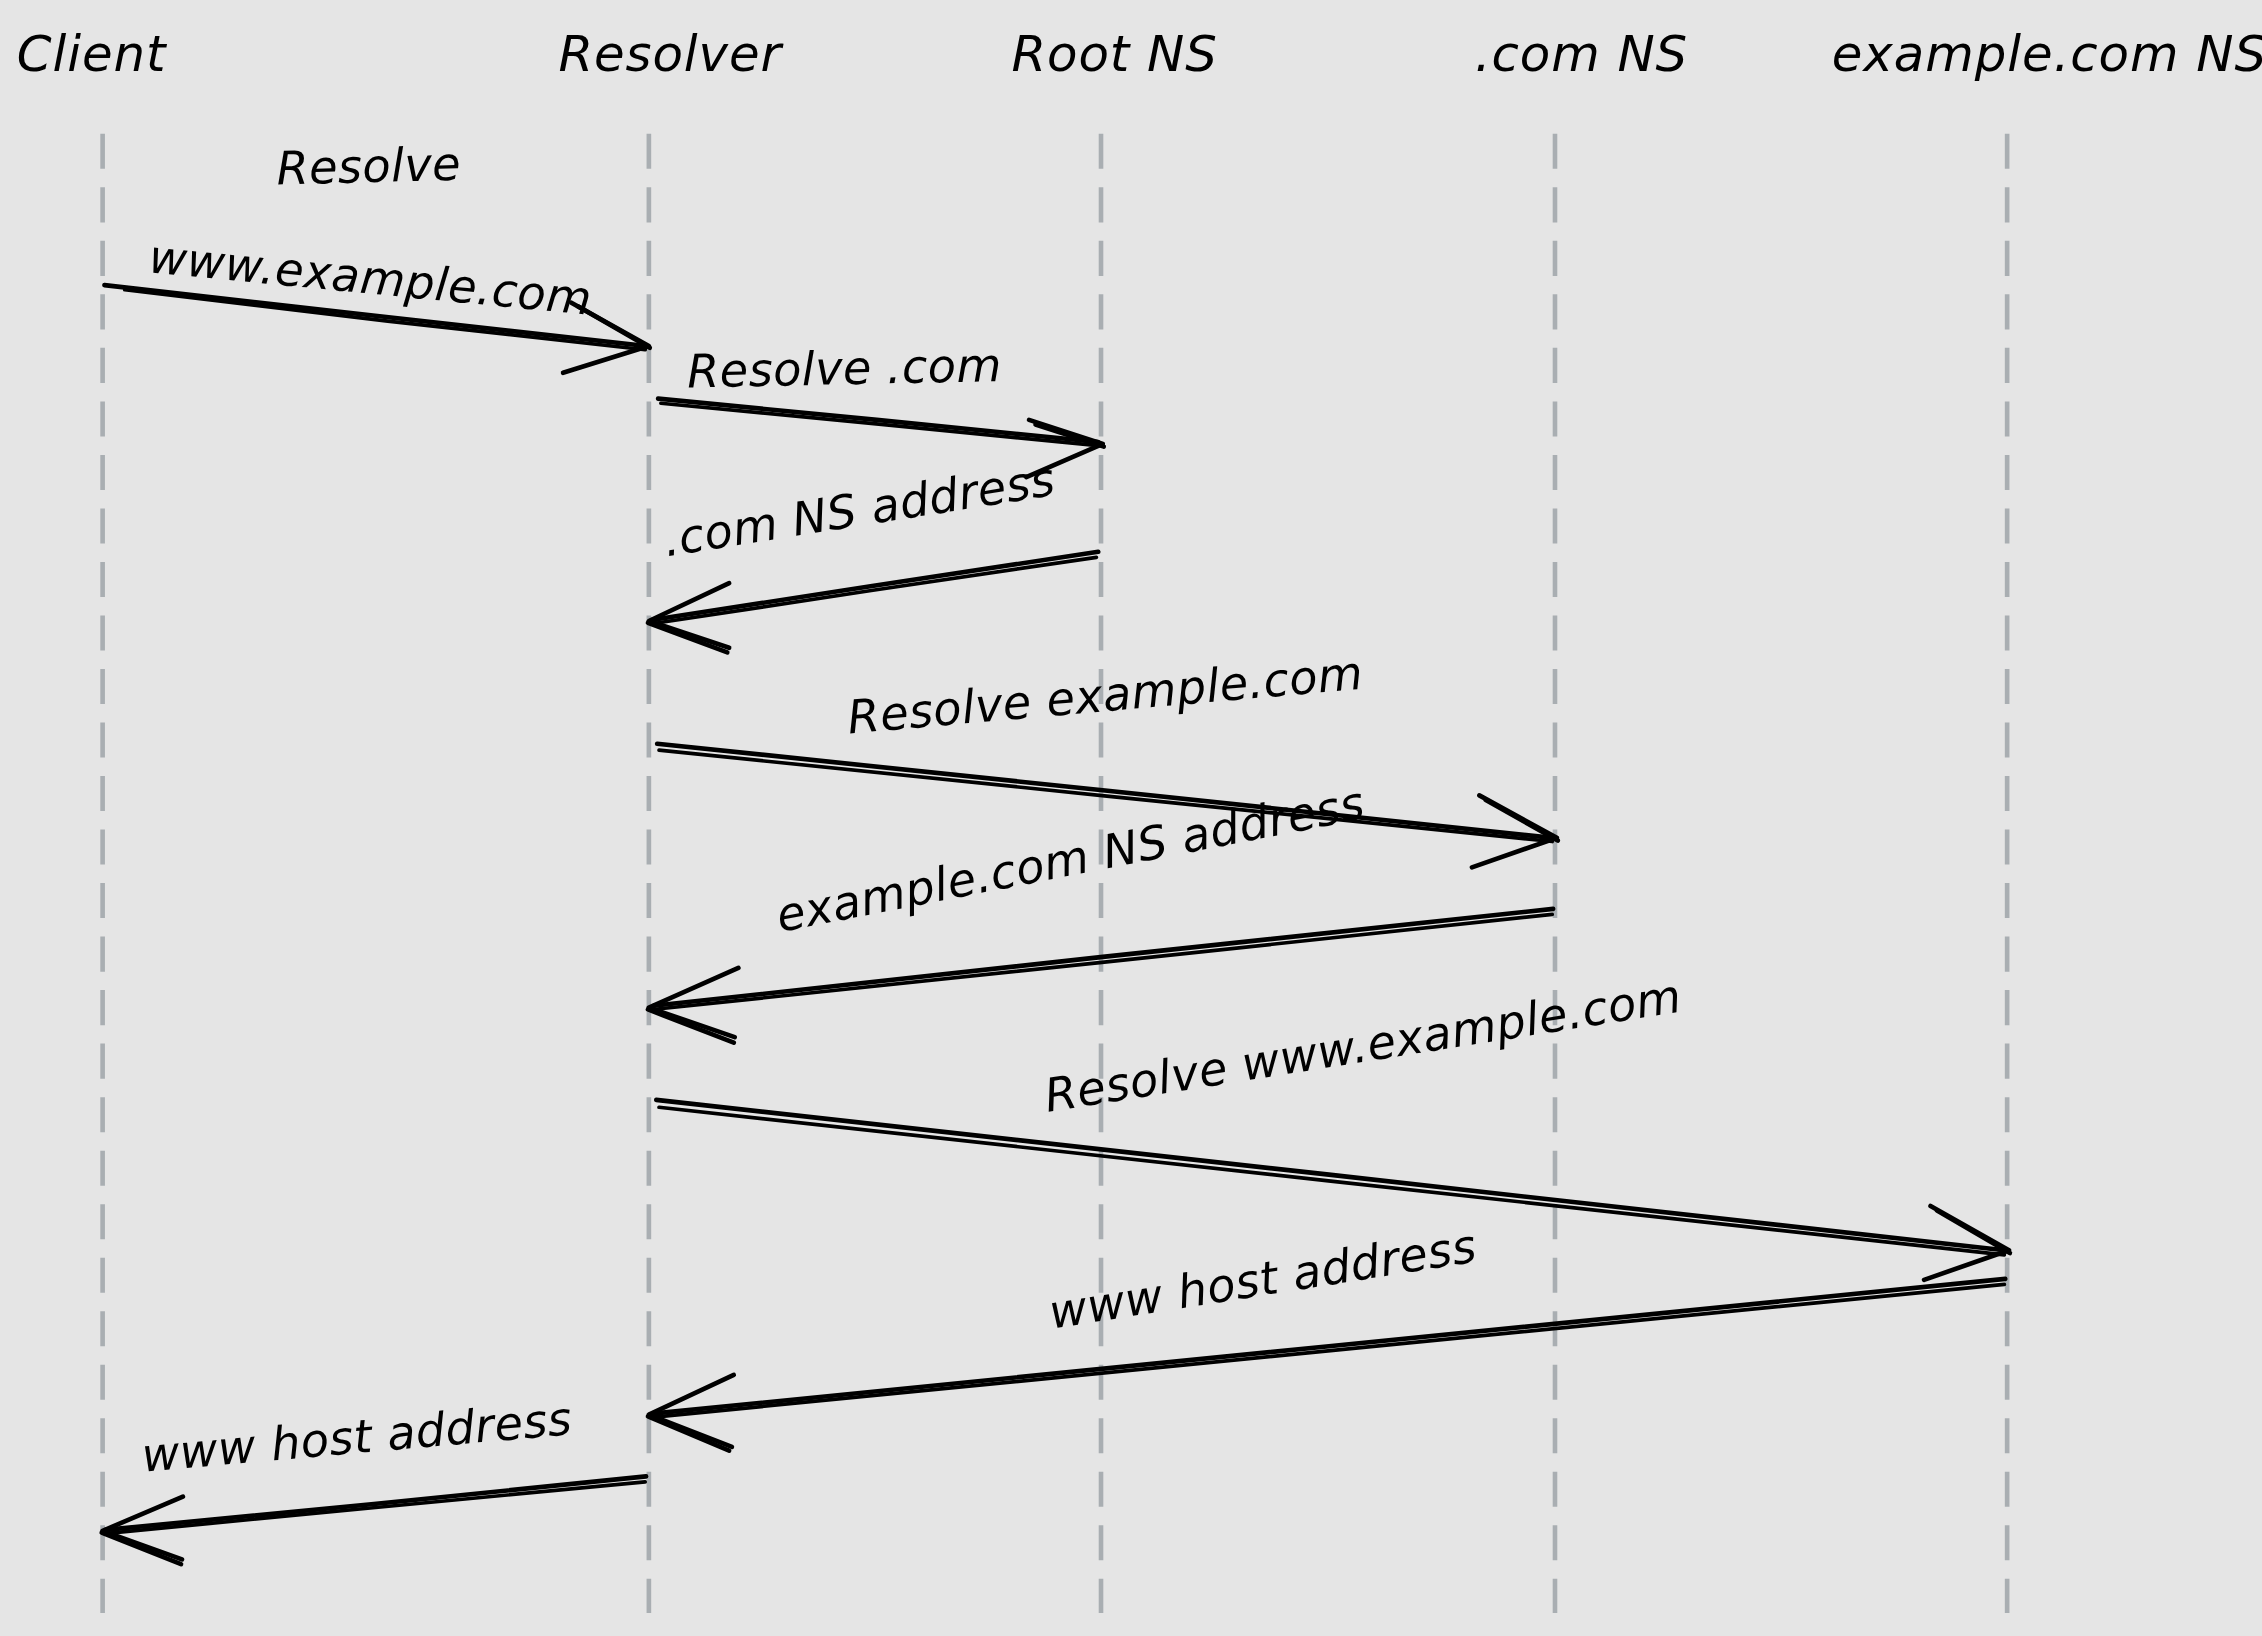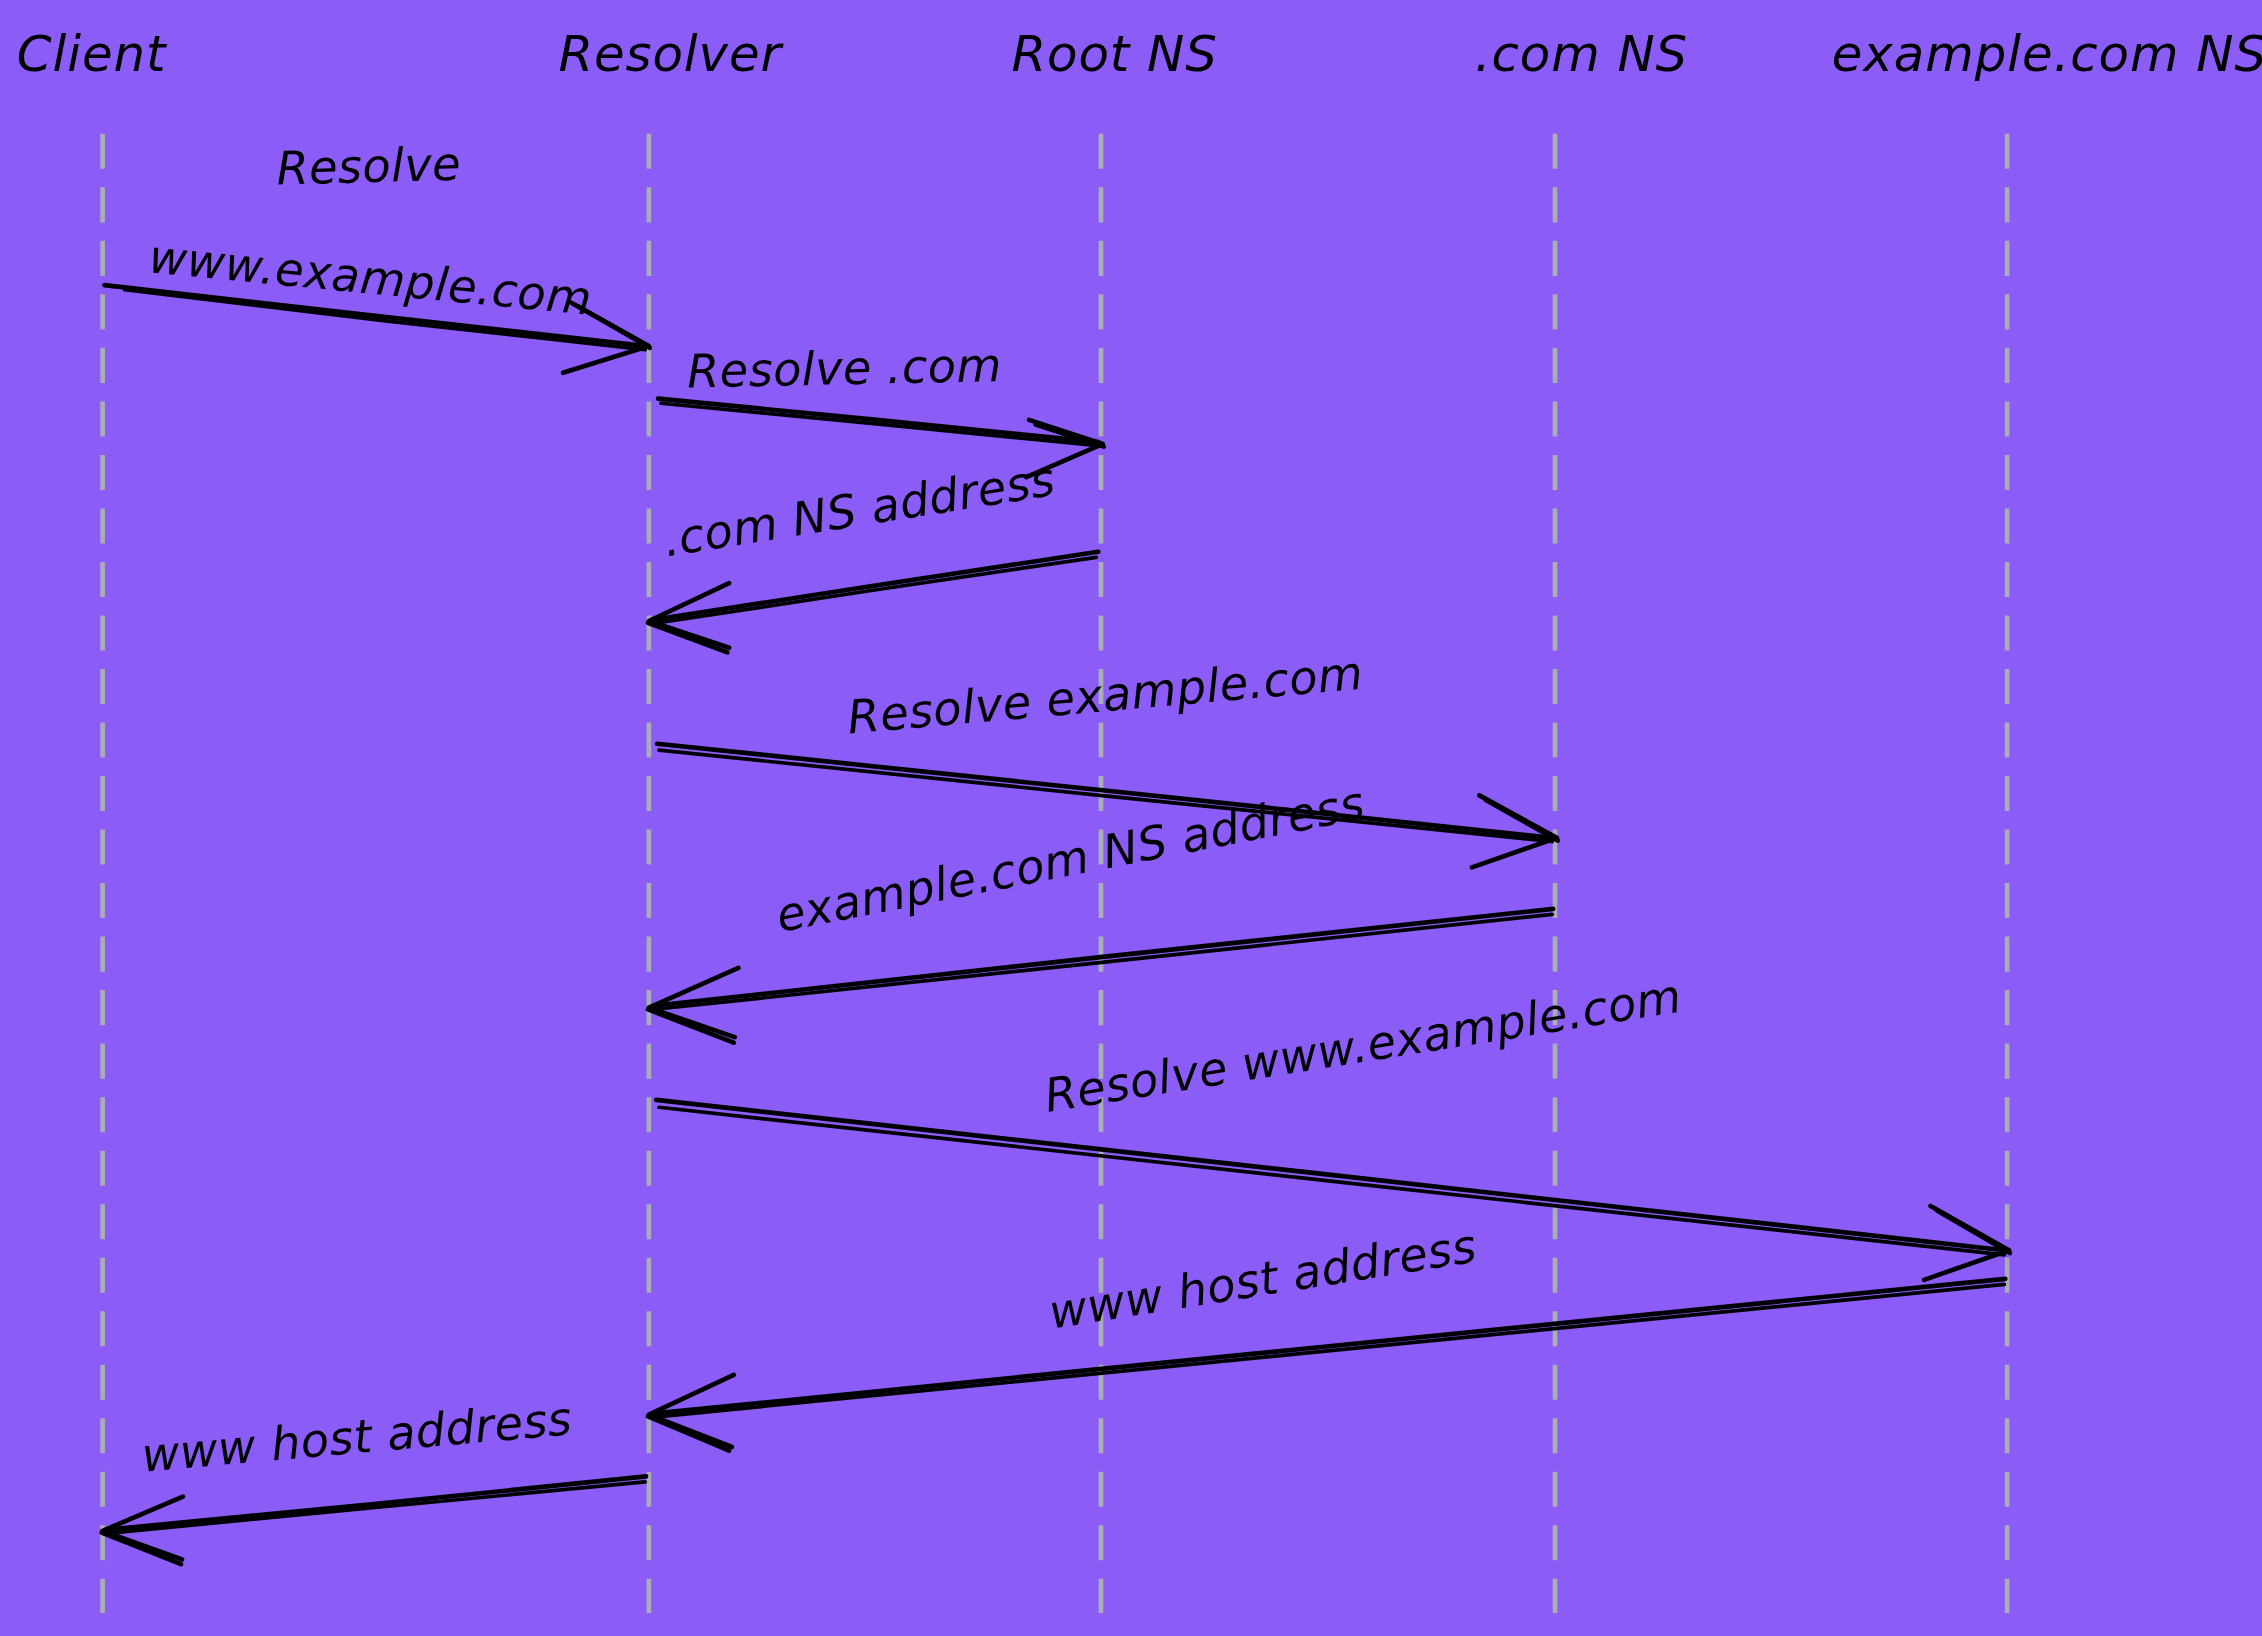--- a/index.html
+++ b/index.html
@@ -7,21 +7,21 @@
     padding: 0;
     background: #ffffff;
   }
   body {
     font-family: "DejaVu Sans", sans-serif;
   }
   #canvas {
     position: relative;
     width: 2262px;
     height: 1636px;
-    background: #8b5cf6;
+    background: #e5e5e5;
     overflow: hidden;
   }
   #diagram-svg {
     position: absolute;
     top: 0;
     left: 0;
     width: 2262px;
     height: 1636px;
   }
   .participant-label {

